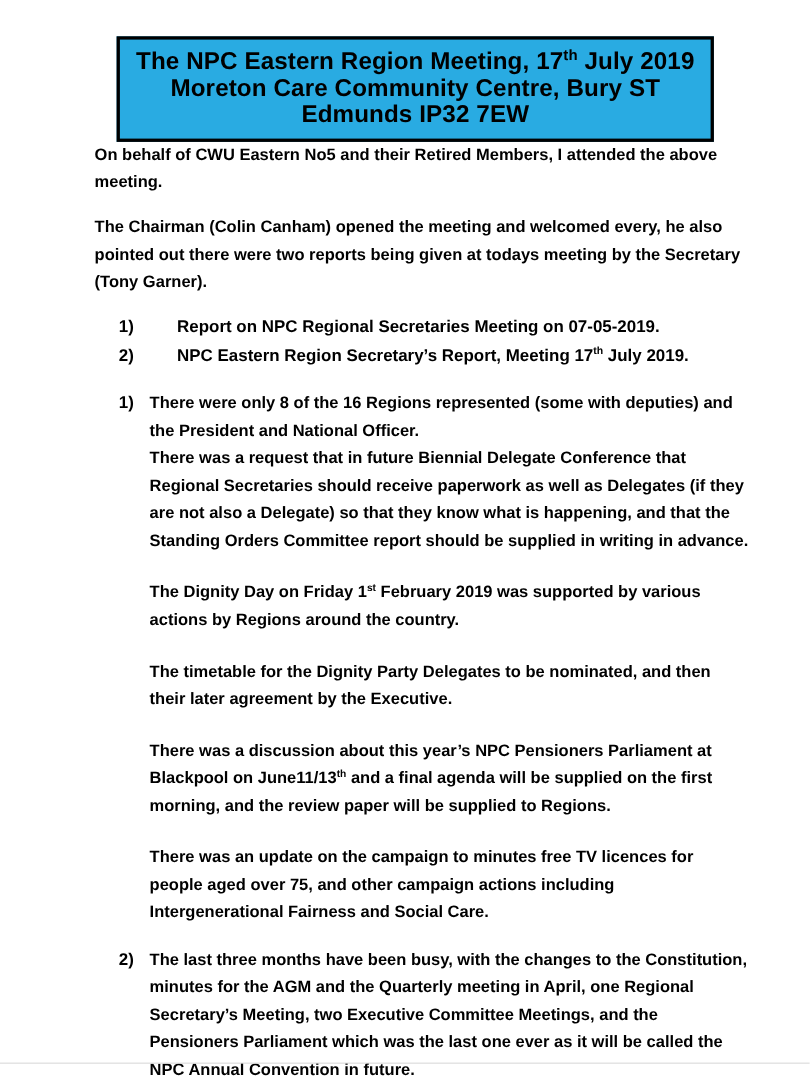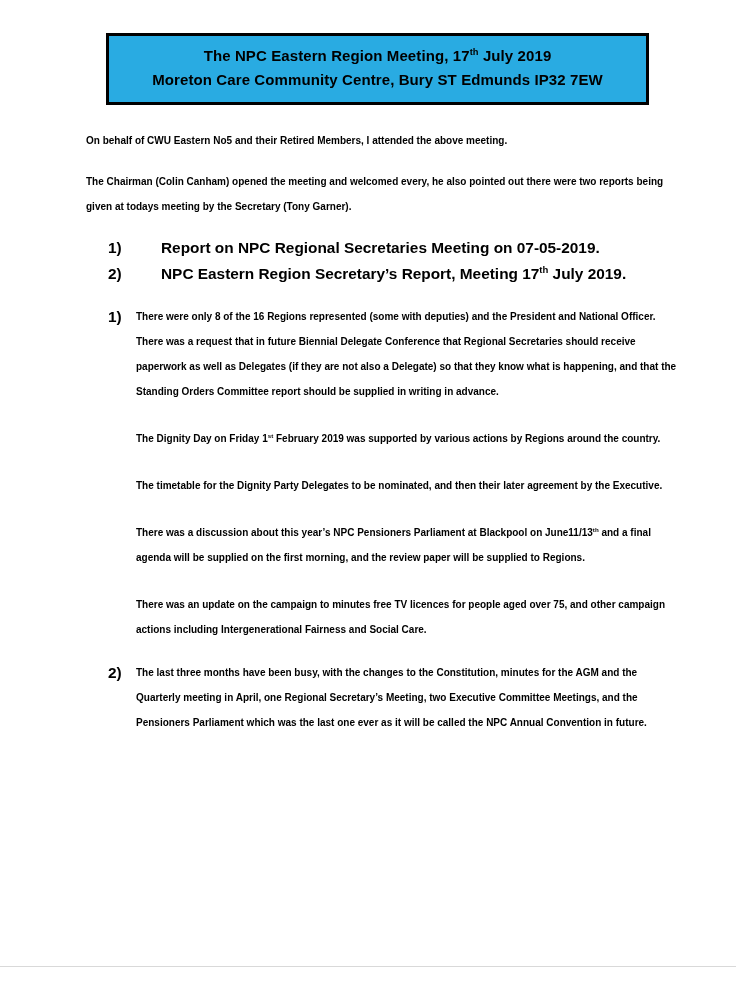--- a/index.html
+++ b/index.html
@@ -28,40 +28,40 @@
     top: 33px;
     width: 543px;
     box-sizing: border-box;
     background: #29ABE2;
     border: 3px solid #000000;
     text-align: center;
     padding: 8px 6px 10px 6px;
   }
   .header-line {
     font-weight: bold;
-    font-size: 15px;
+    font-size: 22px;
     line-height: 24px;
     color: #000000;
     letter-spacing: 0.1px;
   }
   sup {
     font-size: 0.62em;
     vertical-align: super;
     line-height: 0;
   }
   .body-area {
     position: absolute;
     left: 86px;
     top: 128px;
     width: 596px;
   }
   p {
     margin: 0 0 16px 0;
     font-weight: bold;
-    font-size: 10px;
+    font-size: 15px;
     line-height: 25px;
   }
   .ol-list {
     margin: 0 0 14px 0;
     padding: 0;
     list-style: none;
   }
   .ol-list li {
     display: flex;
     font-weight: bold;

